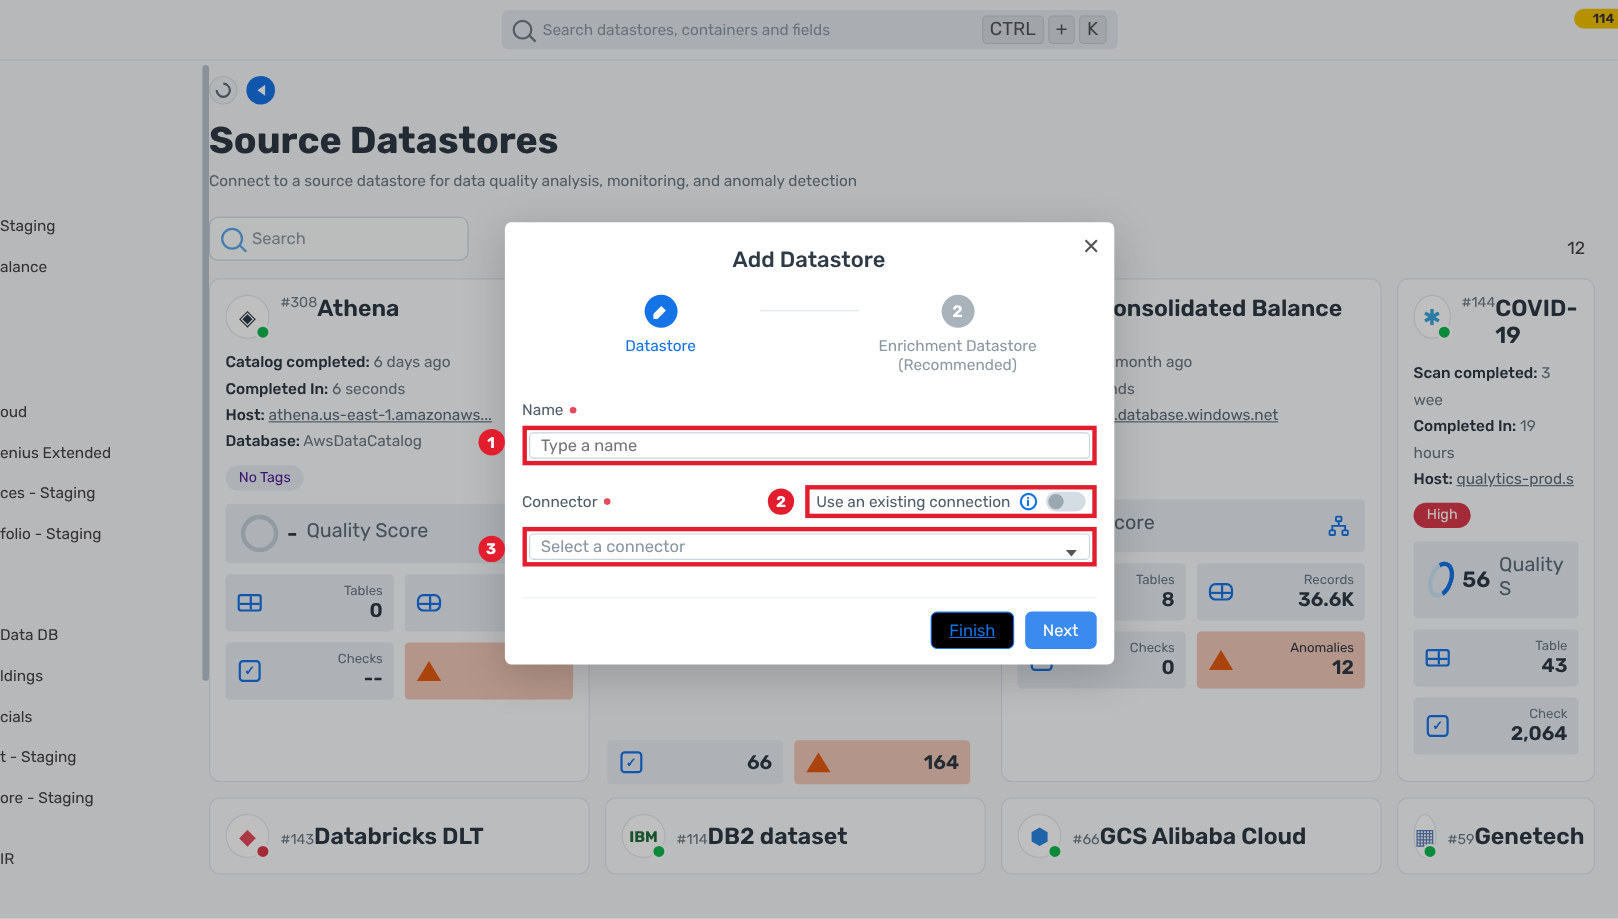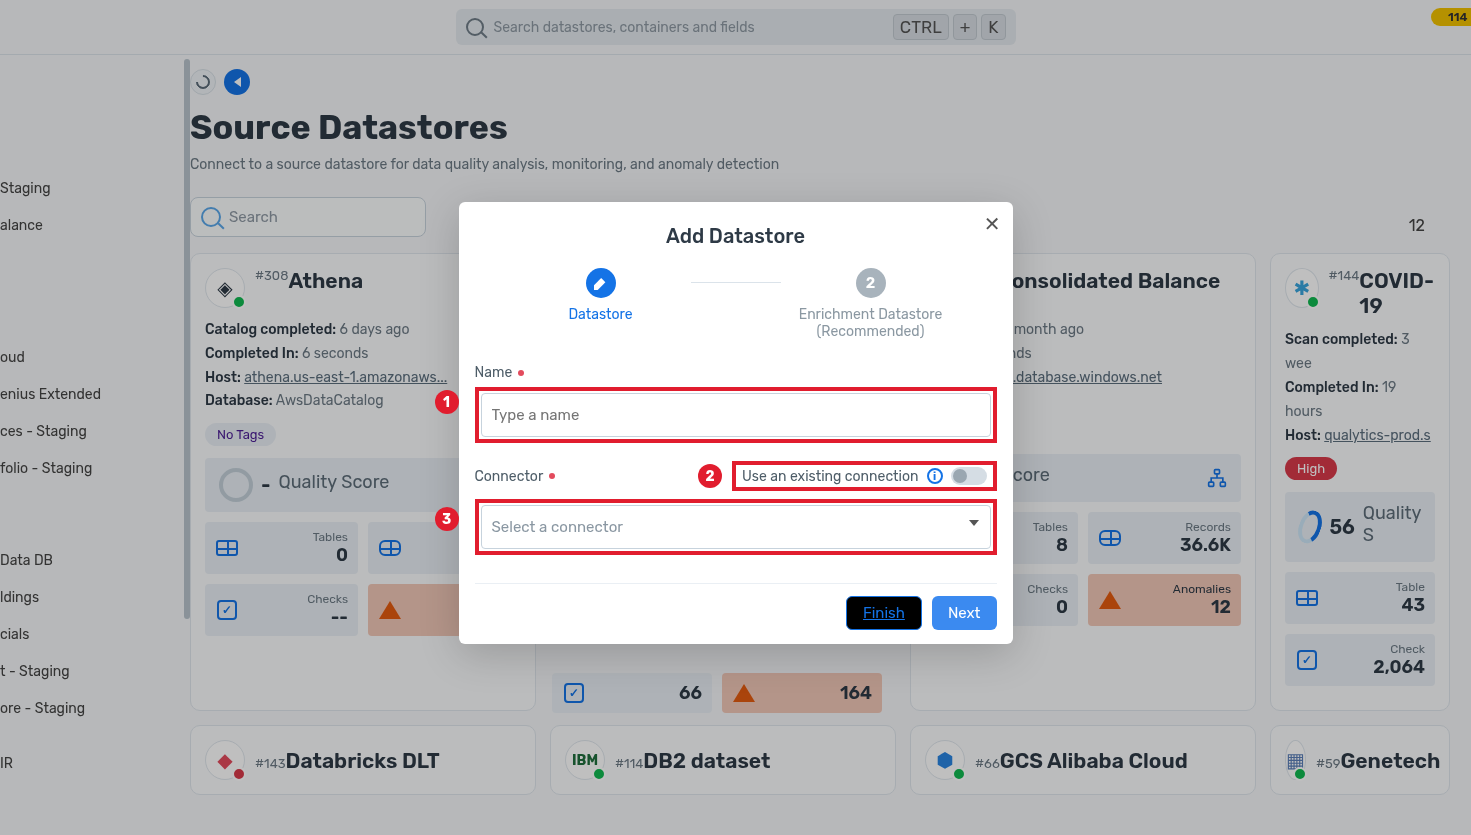--- a/index.html
+++ b/index.html
@@ -24,24 +24,24 @@
   
   .topbar{height:55px;display:flex;align-items:center;justify-content:center;border-bottom:1px solid #dbe3ea;position:relative;}
   .global-search{width:560px;height:36px;background:#e3e9ee;border-radius:6px;display:flex;align-items:center;padding:0 10px;color:#8e99a3;}
   .global-search .mag{width:18px;height:18px;border:2px solid #6f7c87;border-radius:50%;position:relative;margin-right:10px;}
   .global-search .mag::after{content:"";position:absolute;width:2px;height:8px;background:#6f7c87;right:-3px;bottom:-5px;transform:rotate(-45deg);}
   .global-search .ph{flex:1;font-size:14px;}
   .kbd{font-size:17px;background:#d7dde3;border:1px solid #c2cad1;border-radius:4px;padding:2px 6px;margin-left:4px;color:#555;}
   .topbar .bell{position:absolute;right:0;top:6px;width:40px;}
   .bell .badge{background:#f2c200;color:#333;font-weight:600;font-size:12px;border-radius:999px;padding:2px 17px;}
   
-  .sidebar{position:absolute;left:0;top:55px;bottom:0;width:130px;padding-top:115px;}
+  .sidebar{position:absolute;left:0;top:72px;bottom:0;width:130px;padding-top:115px;}
   .sidebar .item{font-size:14px;color:#444;padding:10px 0 10px 0;white-space:nowrap;overflow:hidden;text-overflow:clip;}
   
-  .main{position:absolute;left:130px;right:0;top:55px;bottom:0;padding:0 16px 0 60px;overflow:hidden;}
+  .main{position:absolute;left:130px;right:0;top:55px;bottom:0;padding:0 0 0 60px;overflow:hidden;}
   .main .sb{position:absolute;left:54px;top:4px;width:6px;height:560px;background:#b8c3cc;border-radius:3px;}
   .toolbelt{display:flex;gap:8px;align-items:center;padding:14px 0 0 0;}
   .circle-btn{width:26px;height:26px;border-radius:50%;display:flex;align-items:center;justify-content:center;background:#eef2f6;border:1px solid #d6dee5;}
   .circle-btn.blue{background:var(--blue);border:0;}
   .refresh-icn{width:14px;height:14px;border:2px solid #5b6b78;border-radius:50%;border-left-color:transparent;transform:rotate(45deg);position:relative;}
   .chev-left{width:0;height:0;border-top:5px solid transparent;border-bottom:5px solid transparent;border-right:7px solid #fff;}
   h1{margin:12px 0 8px;font-weight:700;font-size:34px;}
   .subtitle{color:var(--muted);font-size:14px;margin-bottom:24px;}
   .list-search{display:flex;align-items:center;background:#fafcfd;border:1px solid #c7d3dd;border-radius:8px;width:236px;height:40px;padding:0 10px;margin-bottom:16px;}
   .list-search .mag{width:20px;height:20px;border:2px solid #5aa7e8;border-radius:50%;position:relative;margin-right:8px;}
@@ -99,21 +99,21 @@
   .step .sl{margin-top:8px;font-size:14px;text-align:center;}
   .step.active .sl{color:var(--blue);}
   .step.inactive .sl{color:#8b98a2;}
   .line{flex:0 0 90px;height:1px;background:#dbe3ea;margin-top:14px;}
   .pencil{width:14px;height:14px;background:#fff;clip-path:polygon(0 70%,55% 15%,85% 45%,30% 100%,0 100%);}
   .form{padding:24px 16px 0;}
   .row{margin-bottom:18px;position:relative;}
   .lbl{font-size:14px;color:#4e5d68;display:flex;align-items:center;gap:6px;margin-bottom:6px;}
   .req{width:6px;height:6px;background:#e34b5d;border-radius:50%;}
   .annot-box{border:4px solid var(--annot-red);padding:2px;}
-  input.text,select.sel{width:100%;height:44px;border:1px solid #c7d3dd;border-radius:4px;padding:0 10px;font-size:15px;color:#8a97a2;background:#fff;}
+  input.text,select.sel{width:100%;height:24px;border:1px solid #c7d3dd;border-radius:4px;padding:0 10px;font-size:15px;color:#8a97a2;background:#fff;}
   select.sel{appearance:none;-webkit-appearance:none;background:#fff;}
   .sel-wrap{position:relative;}
   .sel-wrap::after{content:"";position:absolute;right:14px;top:17px;border-left:5px solid transparent;border-right:5px solid transparent;border-top:6px solid #555;}
   .badge-num{width:24px;height:24px;border-radius:50%;background:var(--annot-red);color:#fff;font-weight:700;font-size:14px;display:flex;align-items:center;justify-content:center;position:absolute;left:-40px;}
   .conn-row{display:flex;align-items:center;justify-content:space-between;margin-bottom:8px;}
   .conn-right{display:flex;align-items:center;gap:10px;position:relative;}
   .conn-annot{border:4px solid var(--annot-red);padding:2px 6px;display:flex;align-items:center;gap:8px;}
   .info-icn{width:16px;height:16px;border:2px solid var(--blue);border-radius:50%;display:flex;align-items:center;justify-content:center;color:var(--blue);font-size:11px;font-weight:700;}
   .toggle{width:36px;height:18px;background:#d5dde4;border-radius:999px;position:relative;}
   .toggle::after{content:"";position:absolute;left:2px;top:2px;width:14px;height:14px;background:#9aa7b1;border-radius:50%;}

